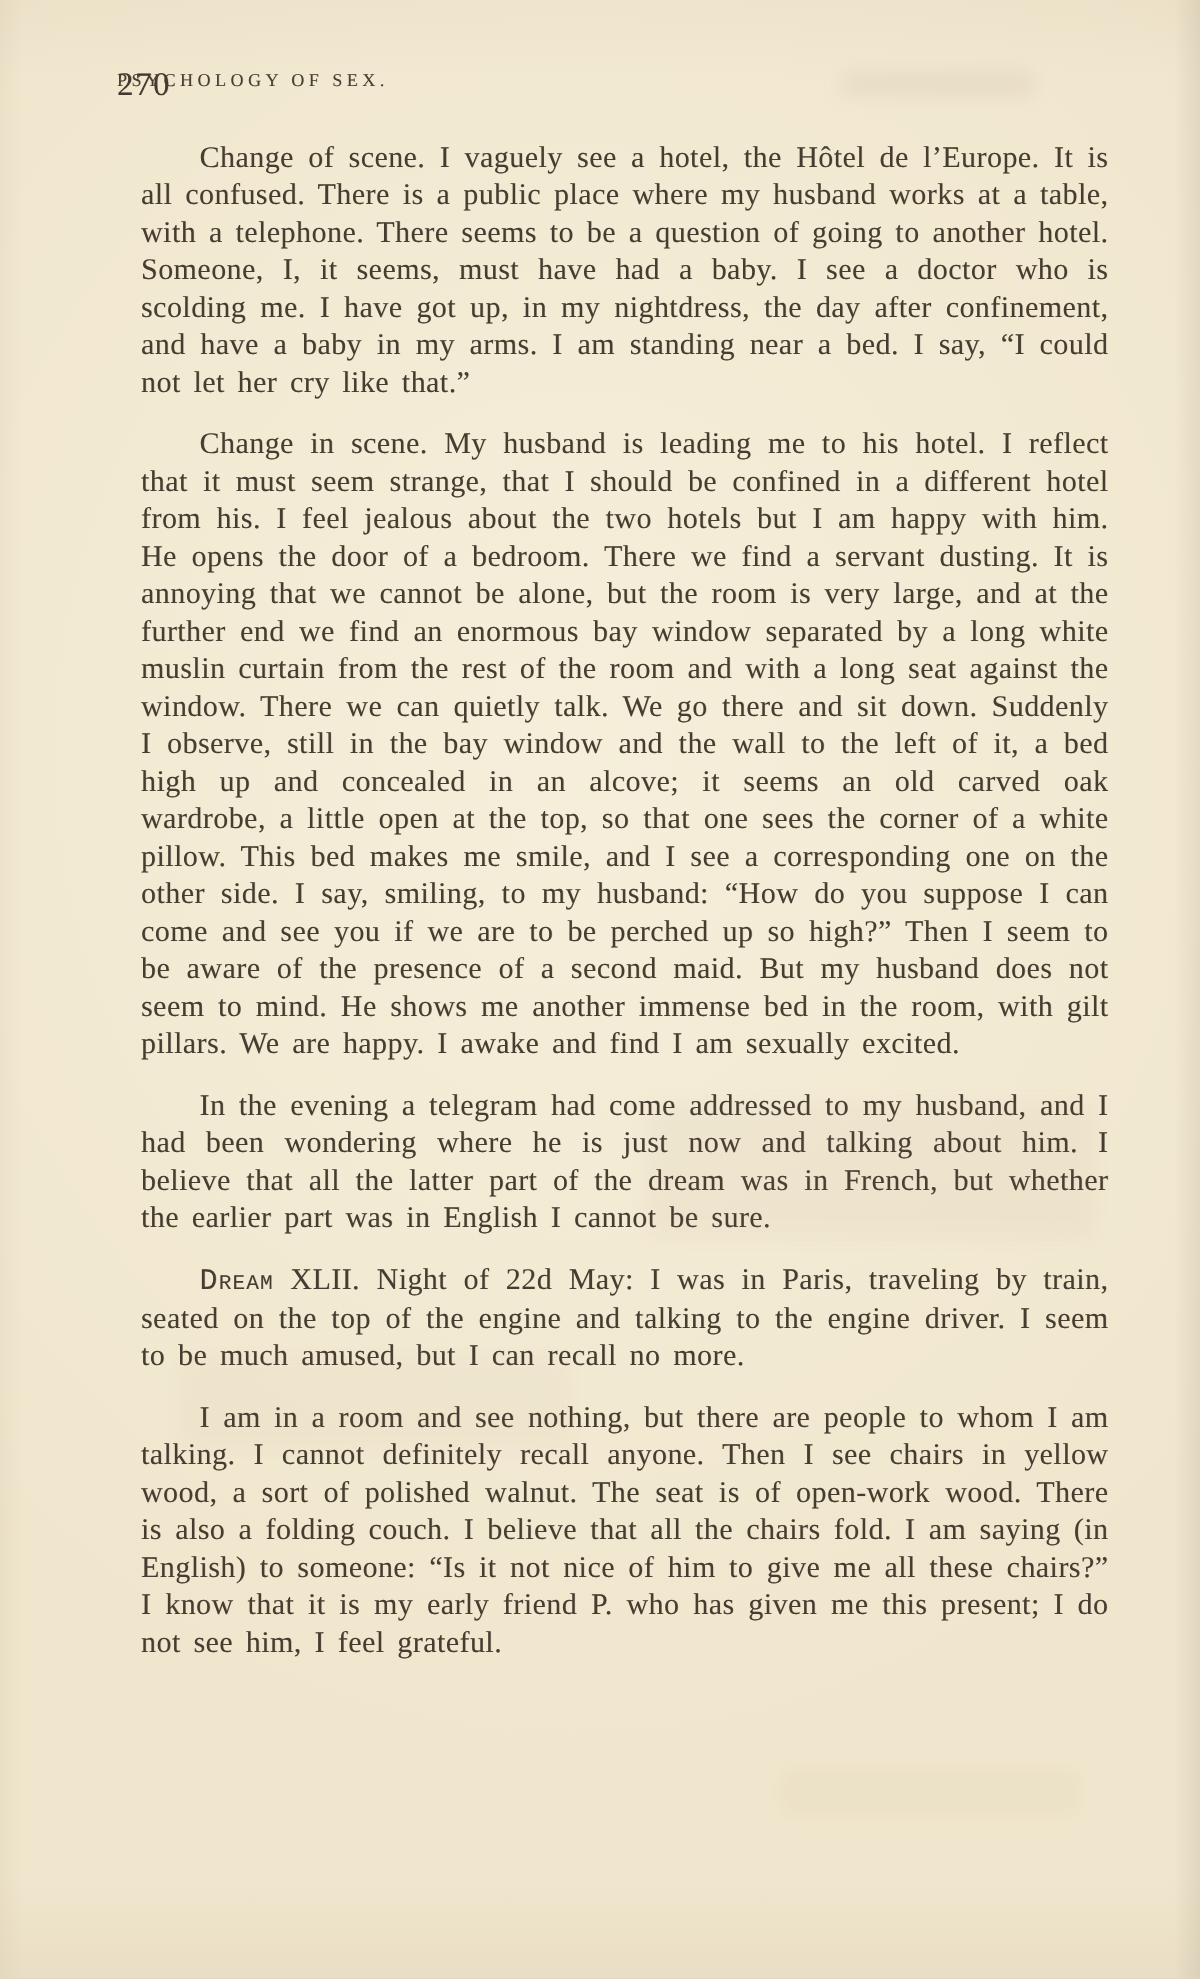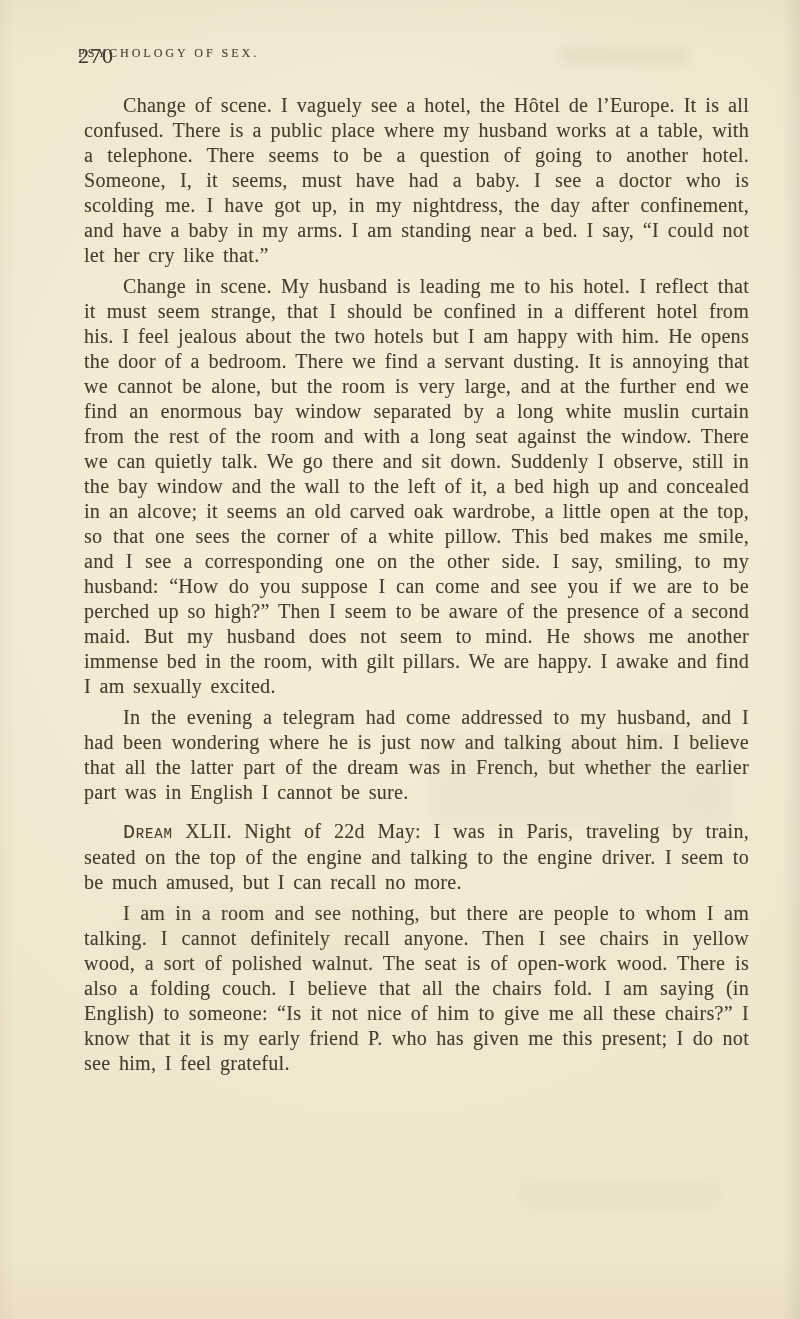--- a/index.html
+++ b/index.html
@@ -63,21 +63,21 @@
 
   .page-body {
     font-size: 20px;
     line-height: 25px;
     text-align: justify;
     word-spacing: 0.16em;
     letter-spacing: 0.3px;
     text-shadow: 0.3px 0.3px 0 rgba(70,60,48,0.28);
   }
   .para {
-    margin: 6px;
+    margin: 16px;
     text-indent: 39px;
   }
   .para.dream {
     margin-top: 14px;
   }
   .smallcaps {
     font-variant: small-caps;
     letter-spacing: 0.8px;
     font-family: Liberation Mono, monospace;
   }

